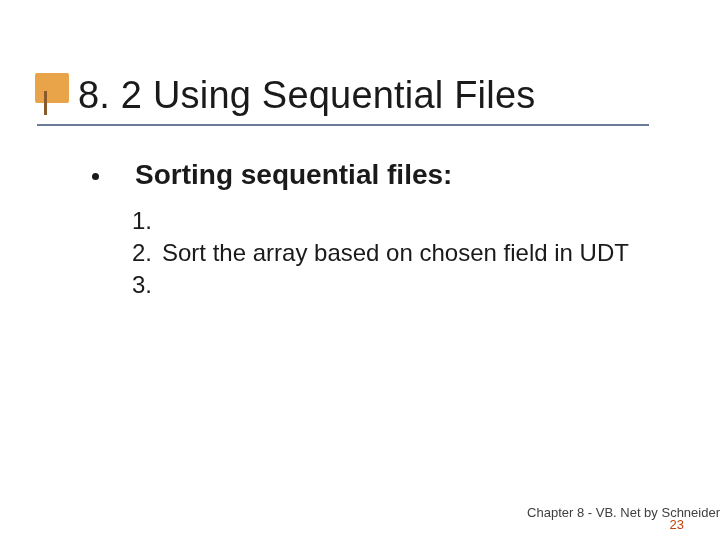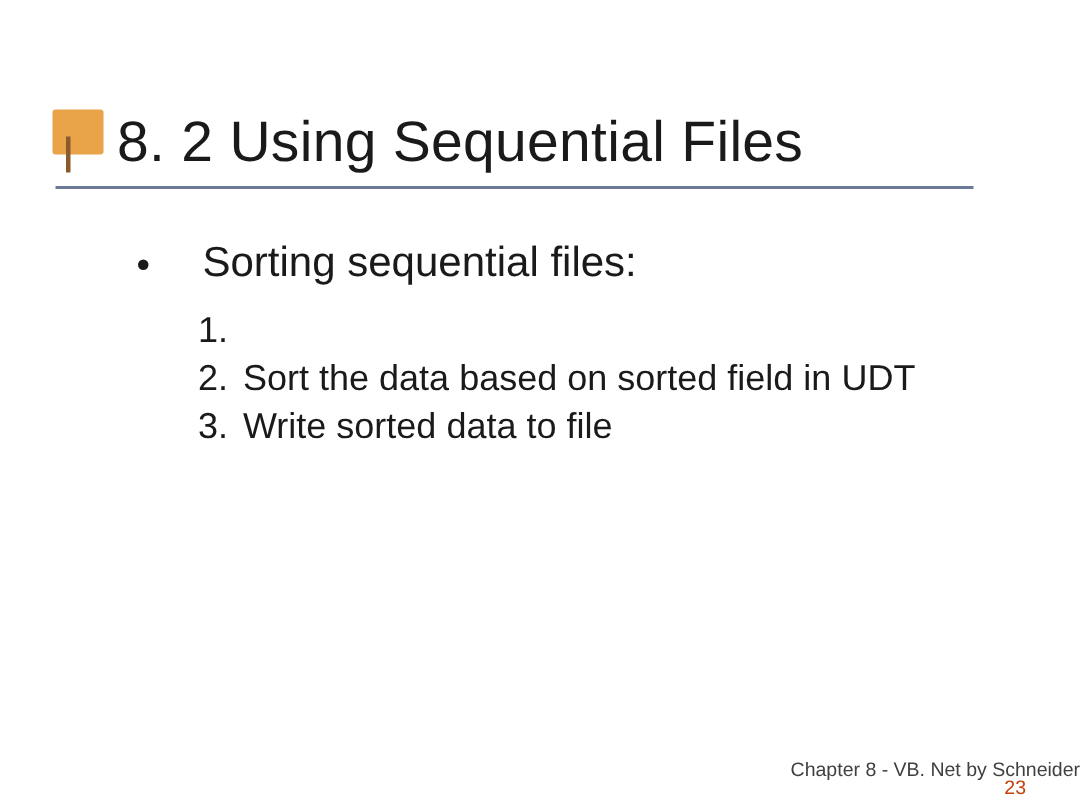--- a/index.html
+++ b/index.html
@@ -69,20 +69,21 @@
     width: 7px;
     height: 7px;
     background: #1a1a1a;
     border-radius: 50%;
     margin-right: 36px;
     flex: 0 0 auto;
   }
   .bullet-text {
     font-size: 28px;
     line-height: 1.15;
+    font-weight: bold;
   }
   .steps {
     position: absolute;
     left: 122px;
     top: 205px;
     font-size: 24px;
     line-height: 1.33;
   }
   .step {
     display: flex;
@@ -129,24 +130,23 @@
     <div class="bullet-dot"></div>
     <div class="bullet-text">Sorting sequential files:</div>
   </div>
 
   <div class="steps">
     <div class="step">
       <span class="step-num">1.</span>
     </div>
     <div class="step">
       <span class="step-num">2.</span>
-      <span>Sort the data based on sorted field in UDT</span>
+      <span>Sort the array based on chosen field in UDT</span>
     </div>
     <div class="step">
       <span class="step-num">3.</span>
-      <span>Write sorted data to file</span>
     </div>
   </div>
 
   <div class="footer-center">Chapter 8 - VB. Net by Schneider</div>
   <div class="footer-num">23</div>
 
 </div>
 
 </body></html>

